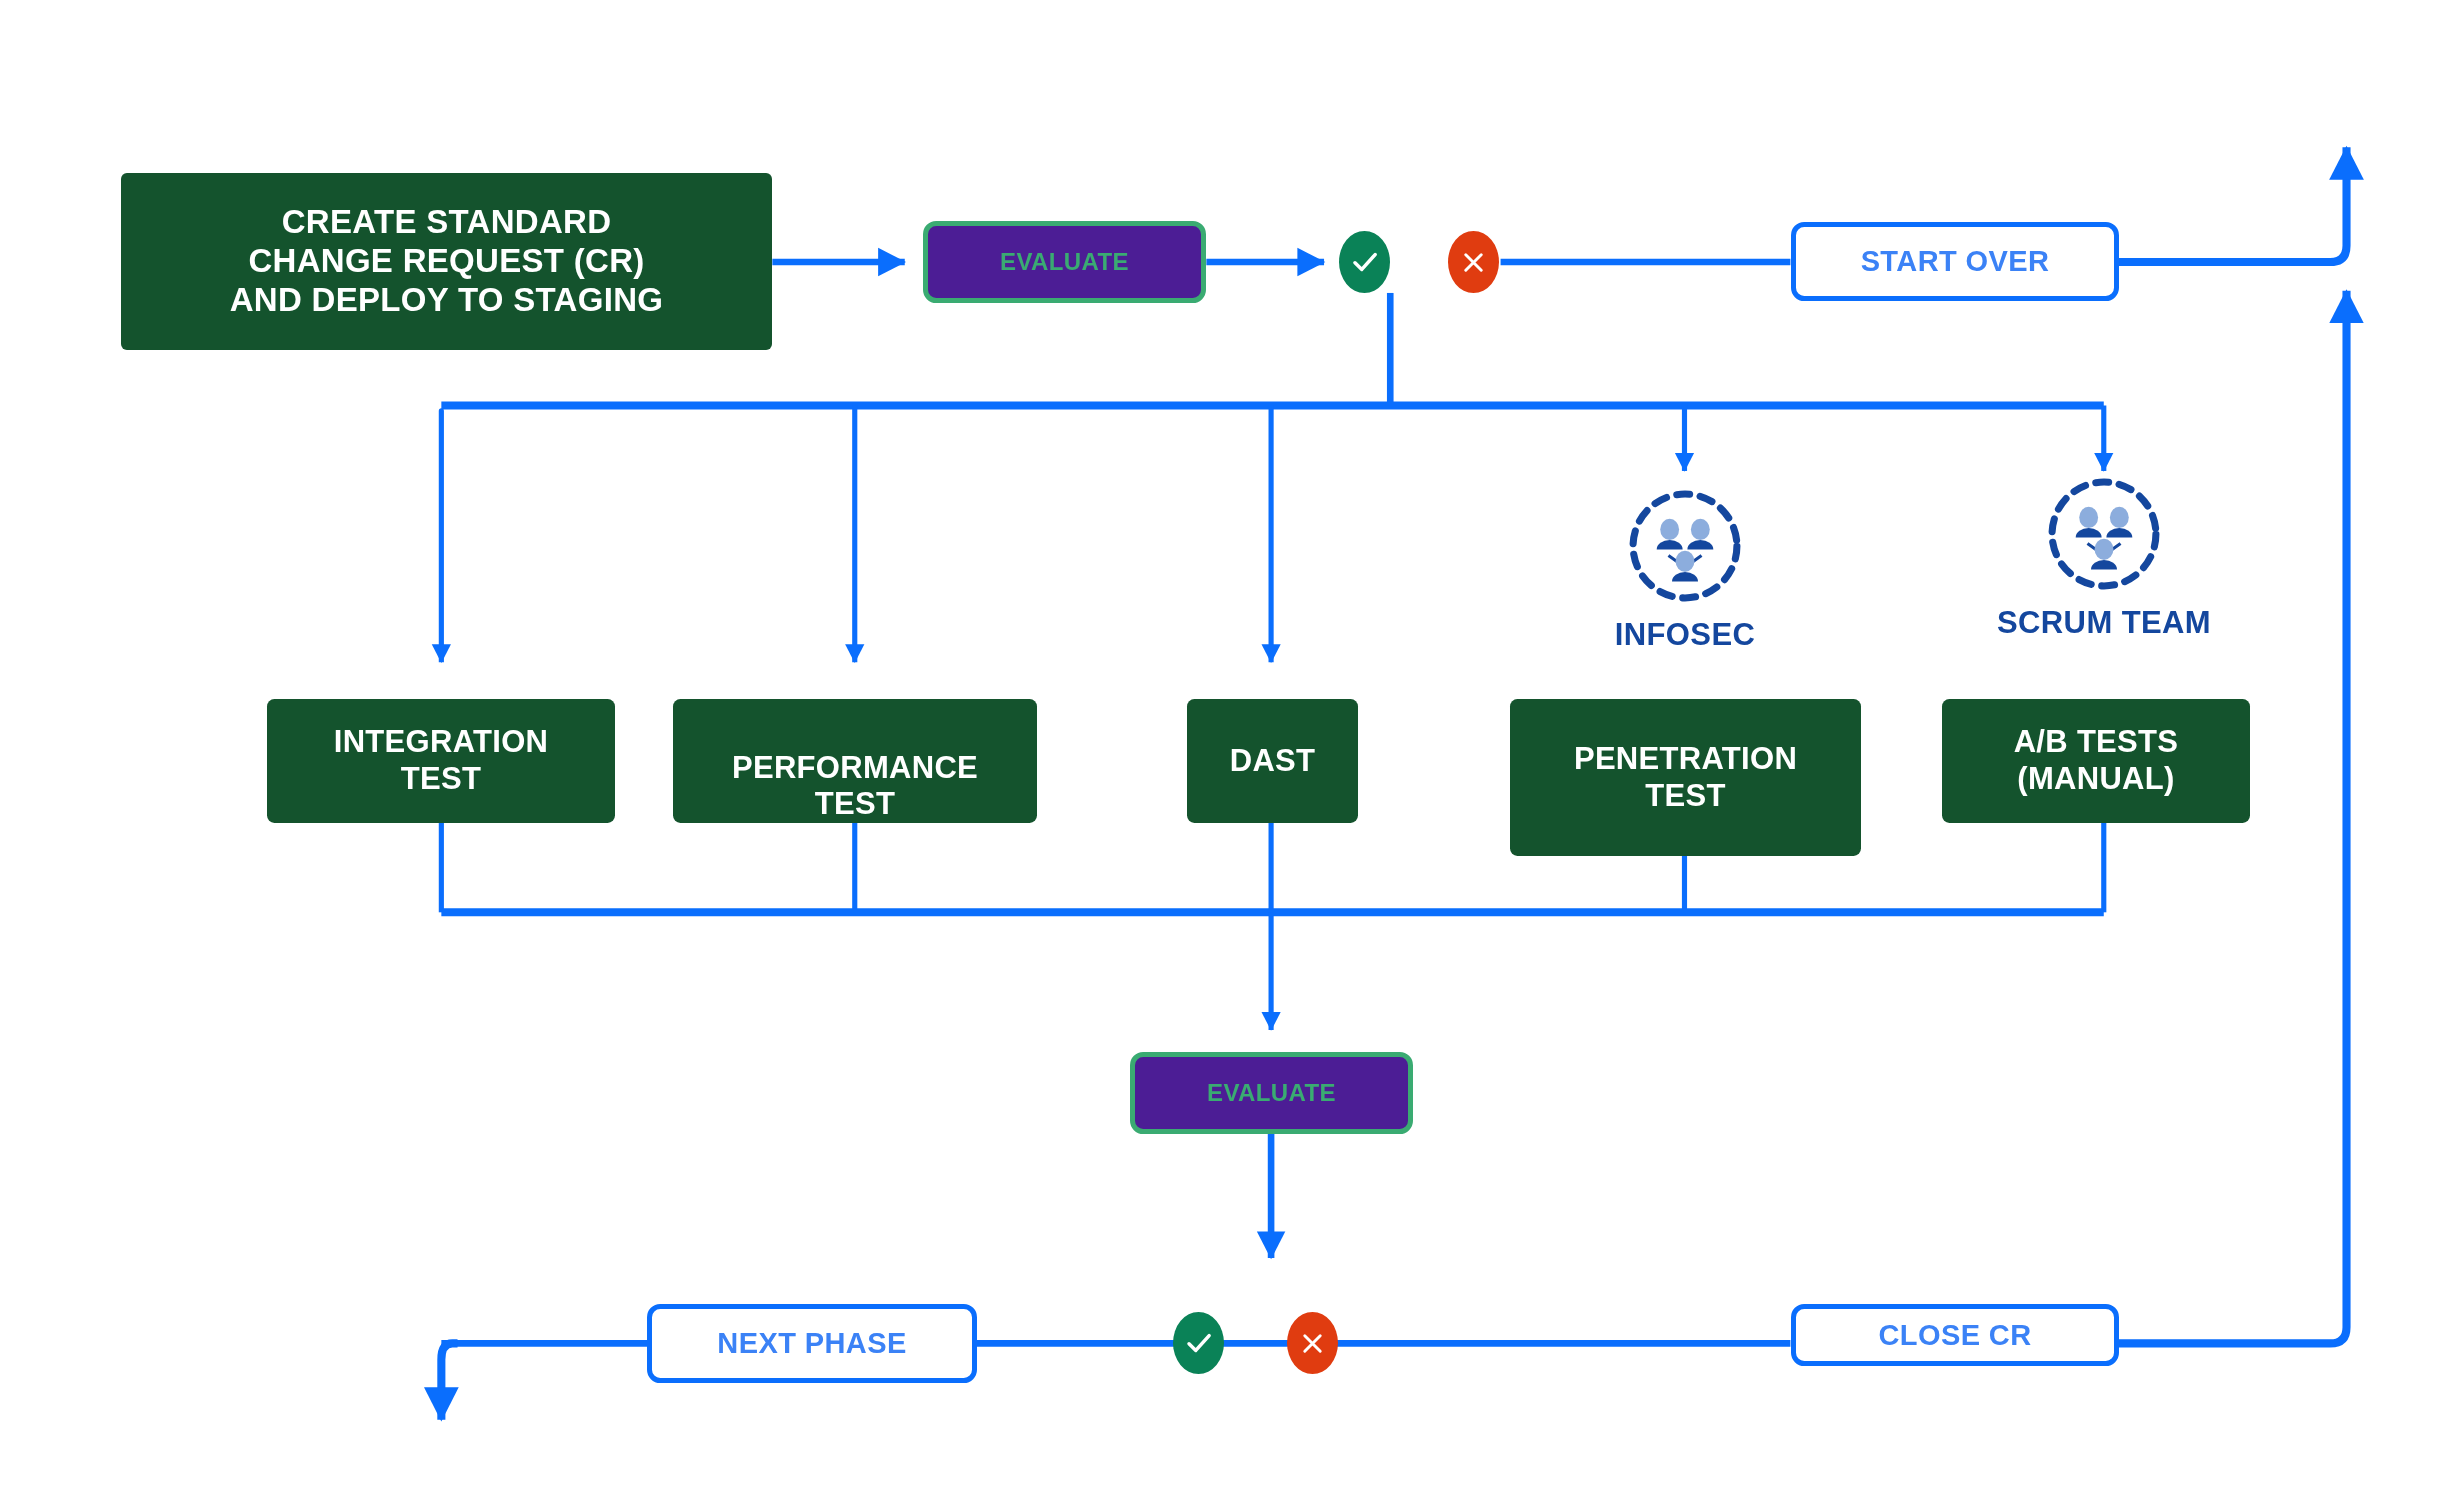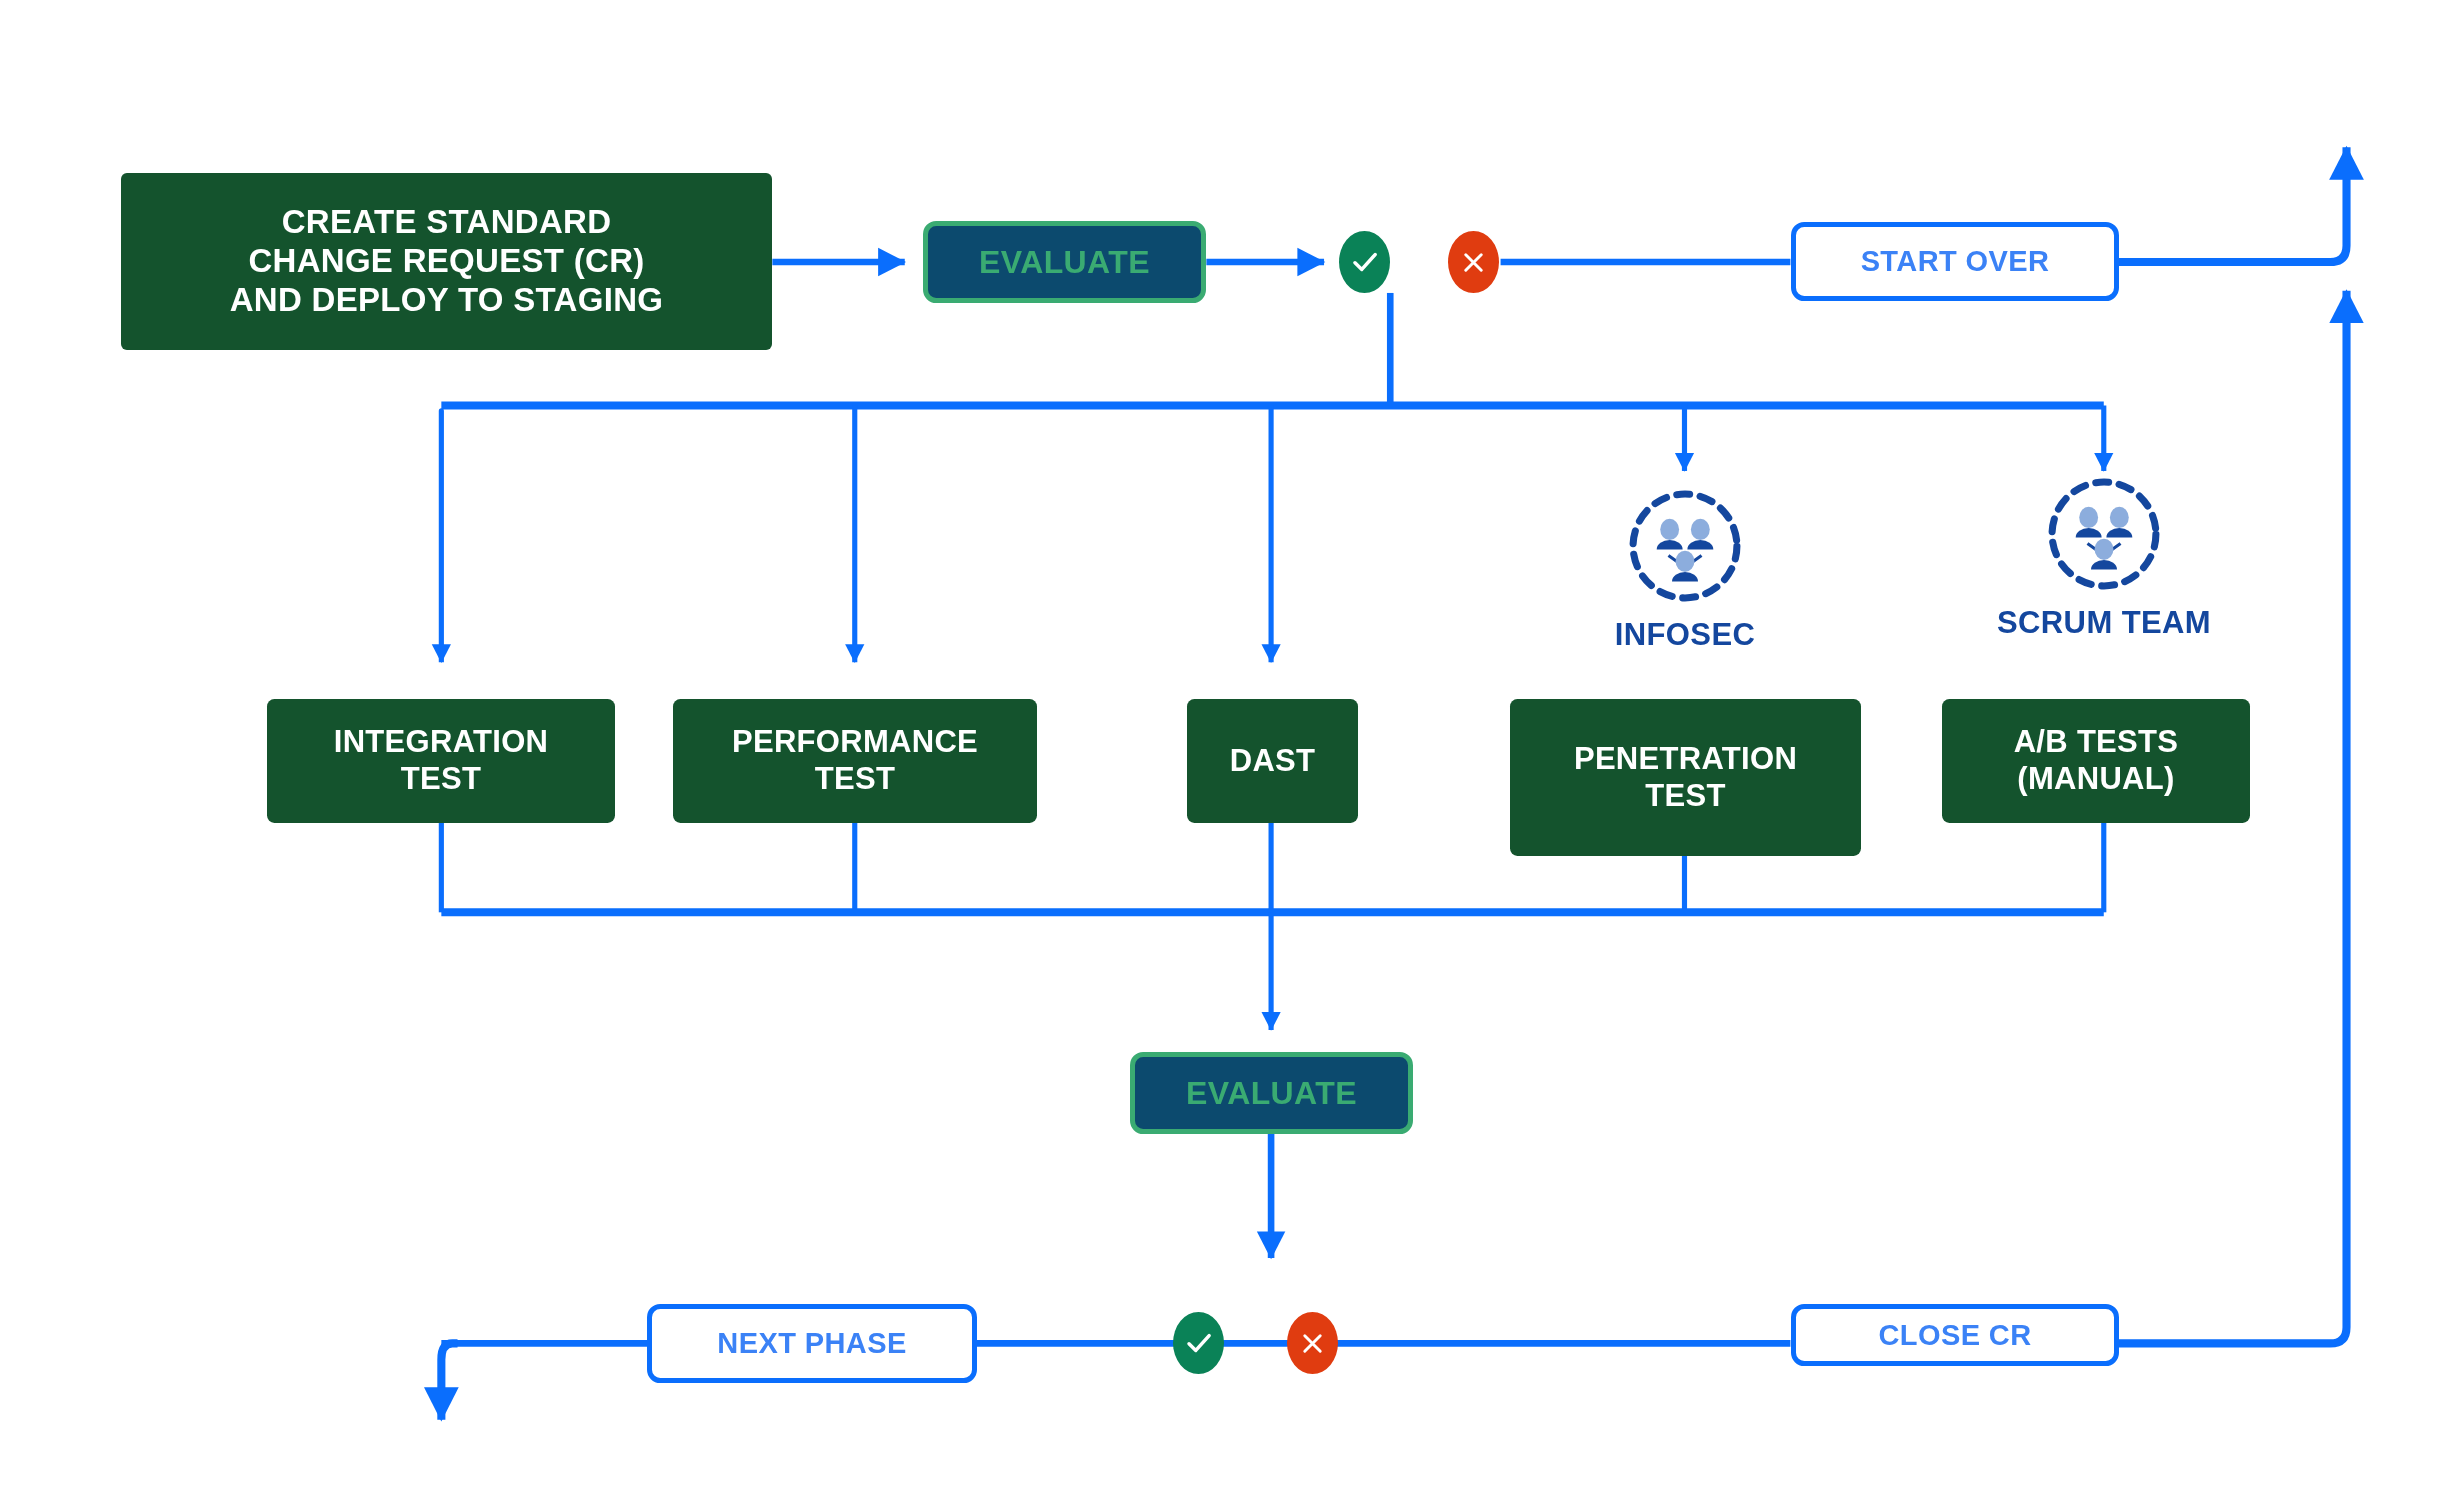--- a/index.html
+++ b/index.html
@@ -22,22 +22,22 @@
   .proc.test{font-size:31px;}
 
   
   .pill{
     background:#ffffff;border:5.1px solid #0a6efd;border-radius:13.2px;
     color:#3b82f6;font-weight:bold;font-size:29px;letter-spacing:0.4px;
   }
 
   
   .eval{
-    background:#0c4a6e;border:5.1px solid #3aab72;border-radius:13.2px;
-    color:#3aab72;font-weight:bold;font-size:32px;letter-spacing:0.4px;
+    background:#4c1d95;border:5.1px solid #3aab72;border-radius:13.2px;
+    color:#3aab72;font-weight:bold;font-size:24px;letter-spacing:0.4px;
   }
 
   
   .marker{position:absolute;width:51px;height:62px;border-radius:50%;
           display:flex;align-items:center;justify-content:center;}
   .marker.ok{background:#0a8257;}
   .marker.no{background:#e03c10;}
   .marker svg{display:block;}
 
   
@@ -155,21 +155,21 @@
     <span class="teamlabel">SCRUM TEAM</span>
   </div>
 
   <div class="node proc test" style="left:267px;top:699px;width:348px;height:124px;">
     <div>
       <div>INTEGRATION</div>
       <div>TEST</div>
     </div>
   </div>
 
-  <div class="node proc test" style="left:673px;top:699px;width:364px;height:124px;">
+  <div class="node proc test" style="left:673px;top:699px;width:364px;height:124px;align-items:flex-end;">
     <div>
       <div>PERFORMANCE</div>
       <div>TEST</div>
     </div>
   </div>
 
   <div class="node proc test" style="left:1187px;top:699px;width:171px;height:124px;">
     <span>DAST</span>
   </div>
 

